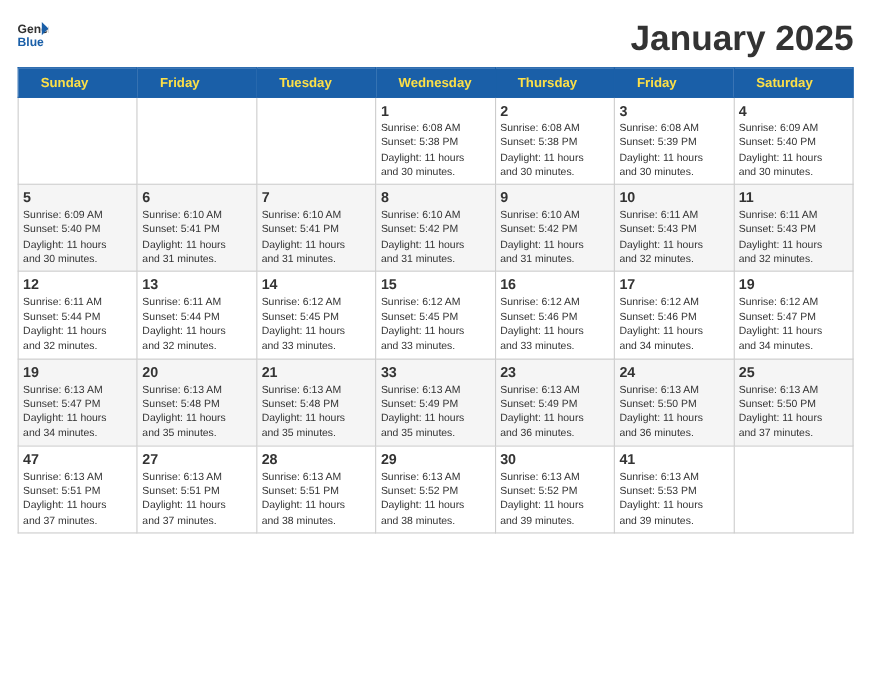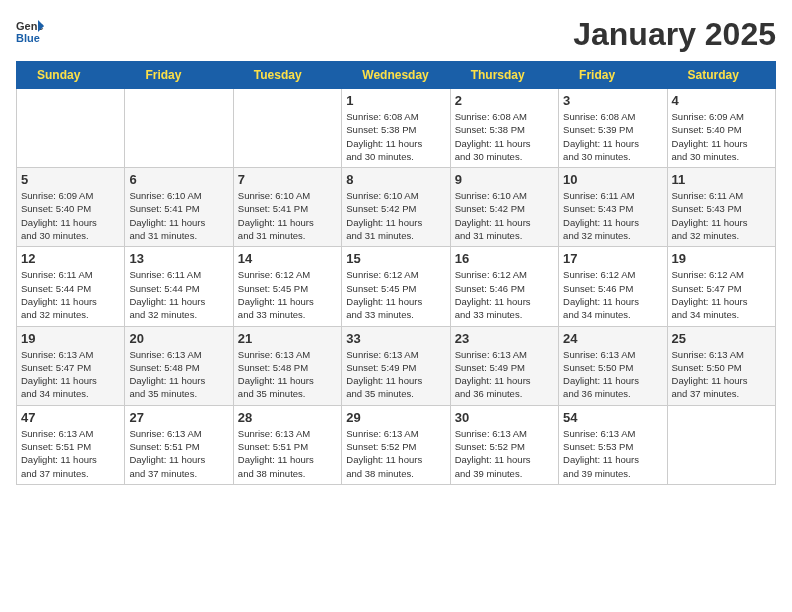--- a/index.html
+++ b/index.html
@@ -322,21 +322,21 @@
 and 38 minutes.</div>
         </td>
         <td>
           <div class="day-number">30</div>
           <div class="day-info" style="white-space: pre-line;">Sunrise: 6:13 AM
 Sunset: 5:52 PM
 Daylight: 11 hours
 and 39 minutes.</div>
         </td>
         <td>
-          <div class="day-number">54</div>
+          <div class="day-number">41</div>
           <div class="day-info" style="white-space: pre-line;">Sunrise: 6:13 AM
 Sunset: 5:53 PM
 Daylight: 11 hours
 and 39 minutes.</div>
         </td>
         <td class="empty-cell"></td>
       </tr>
     </tbody>
 </table>
 

